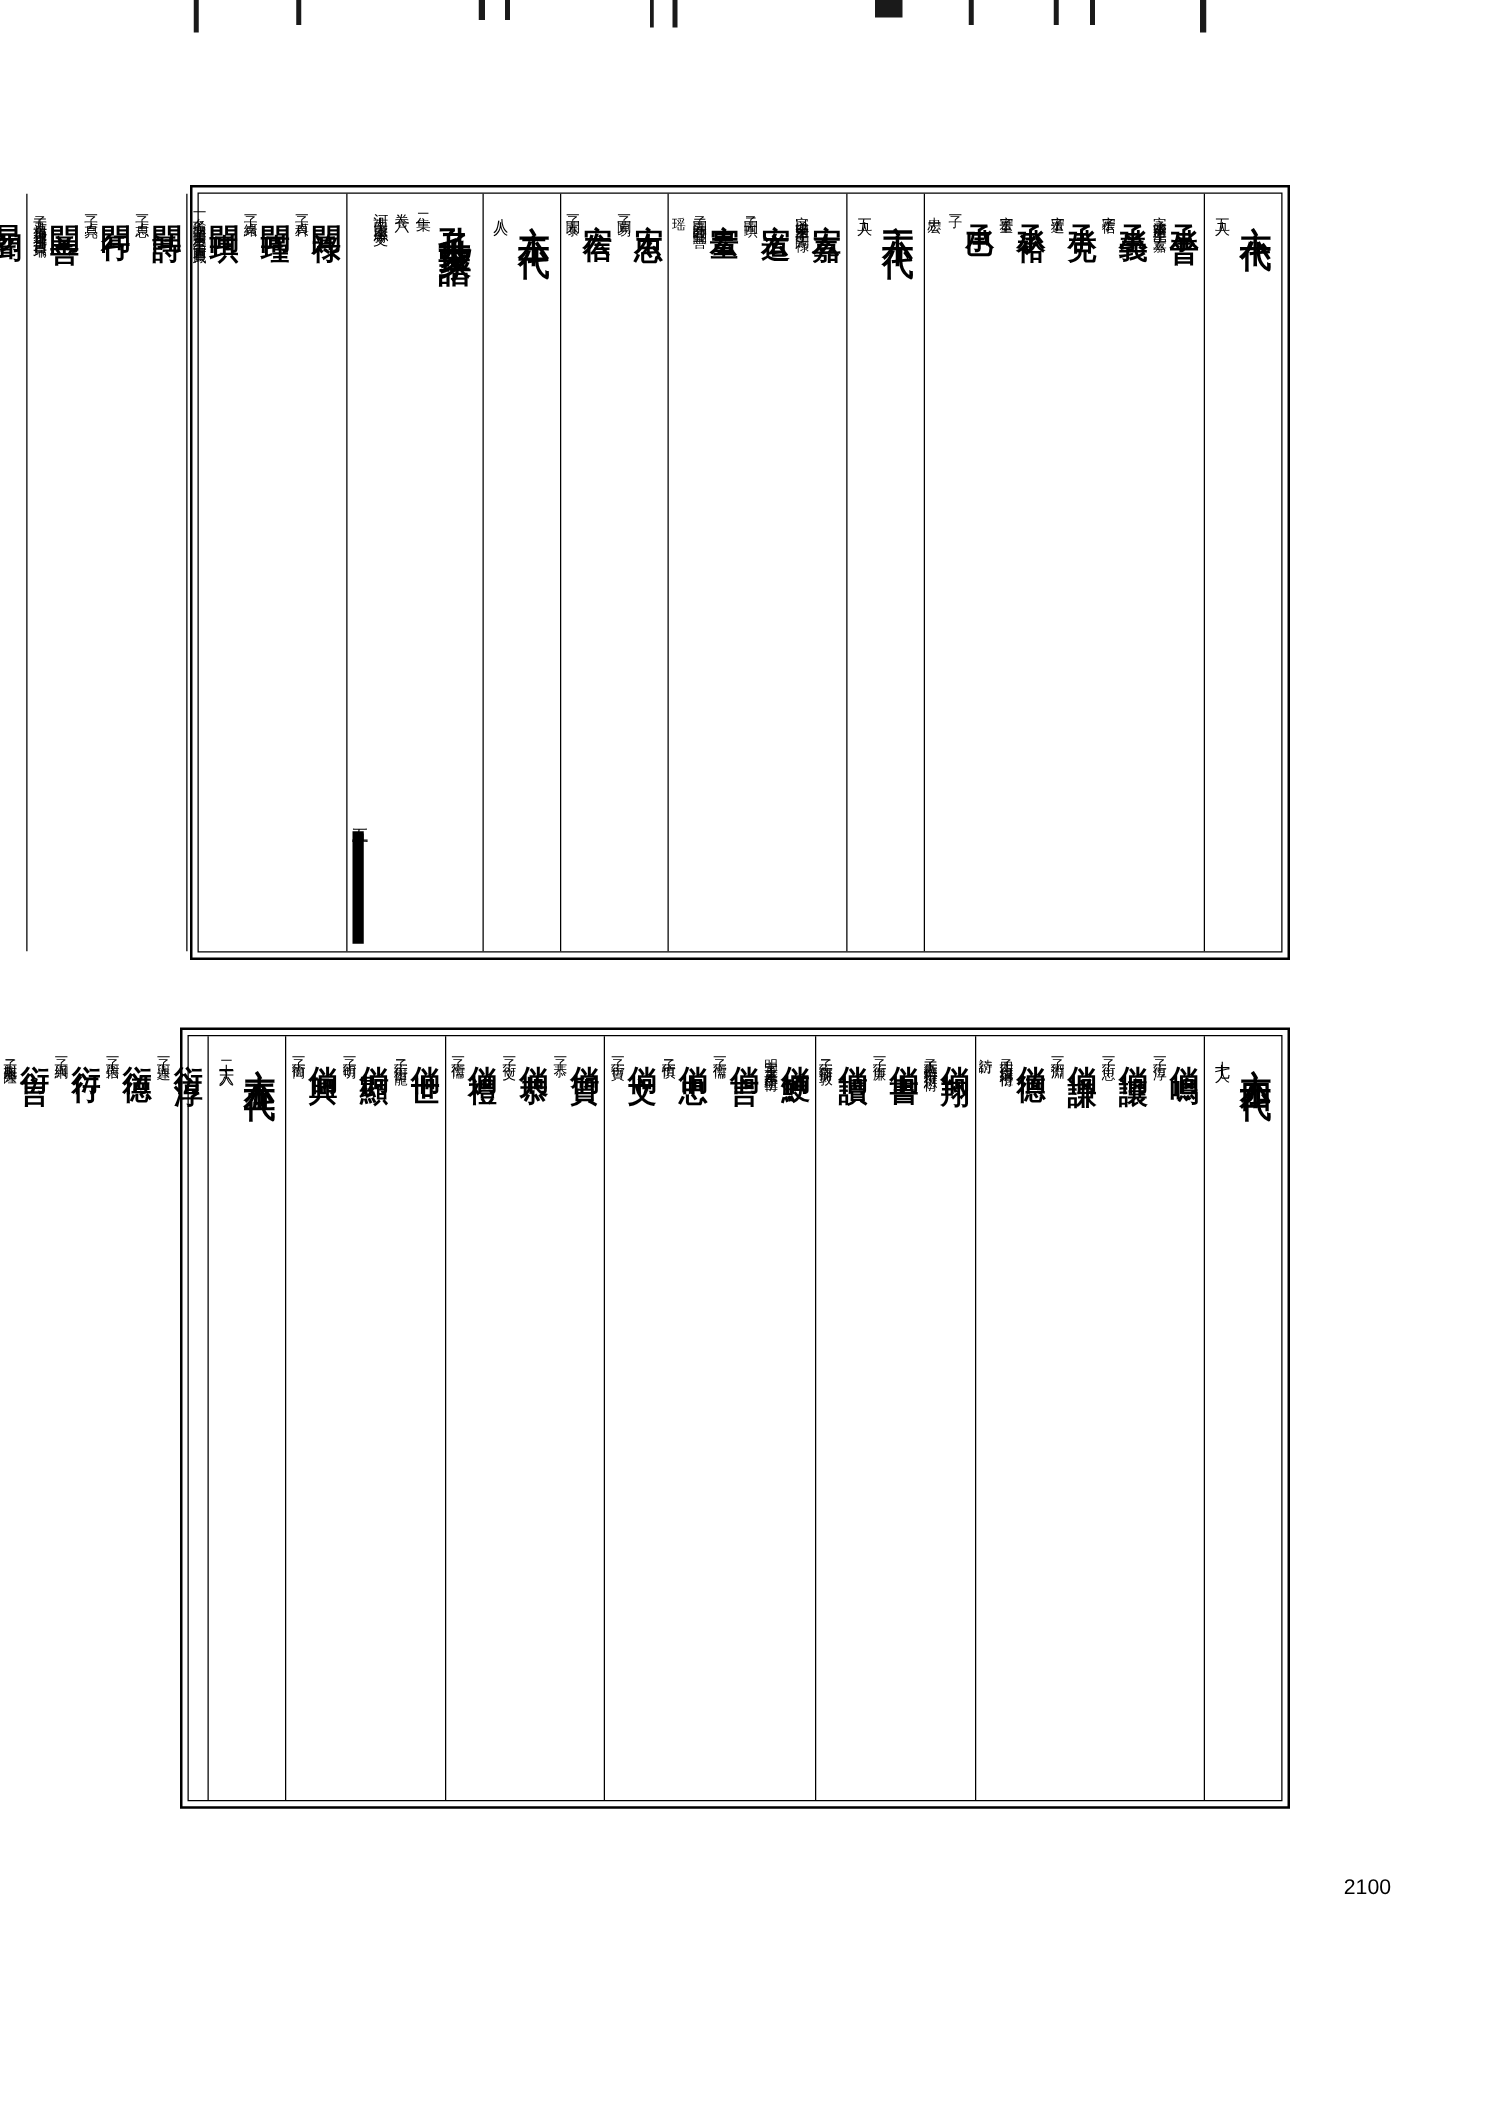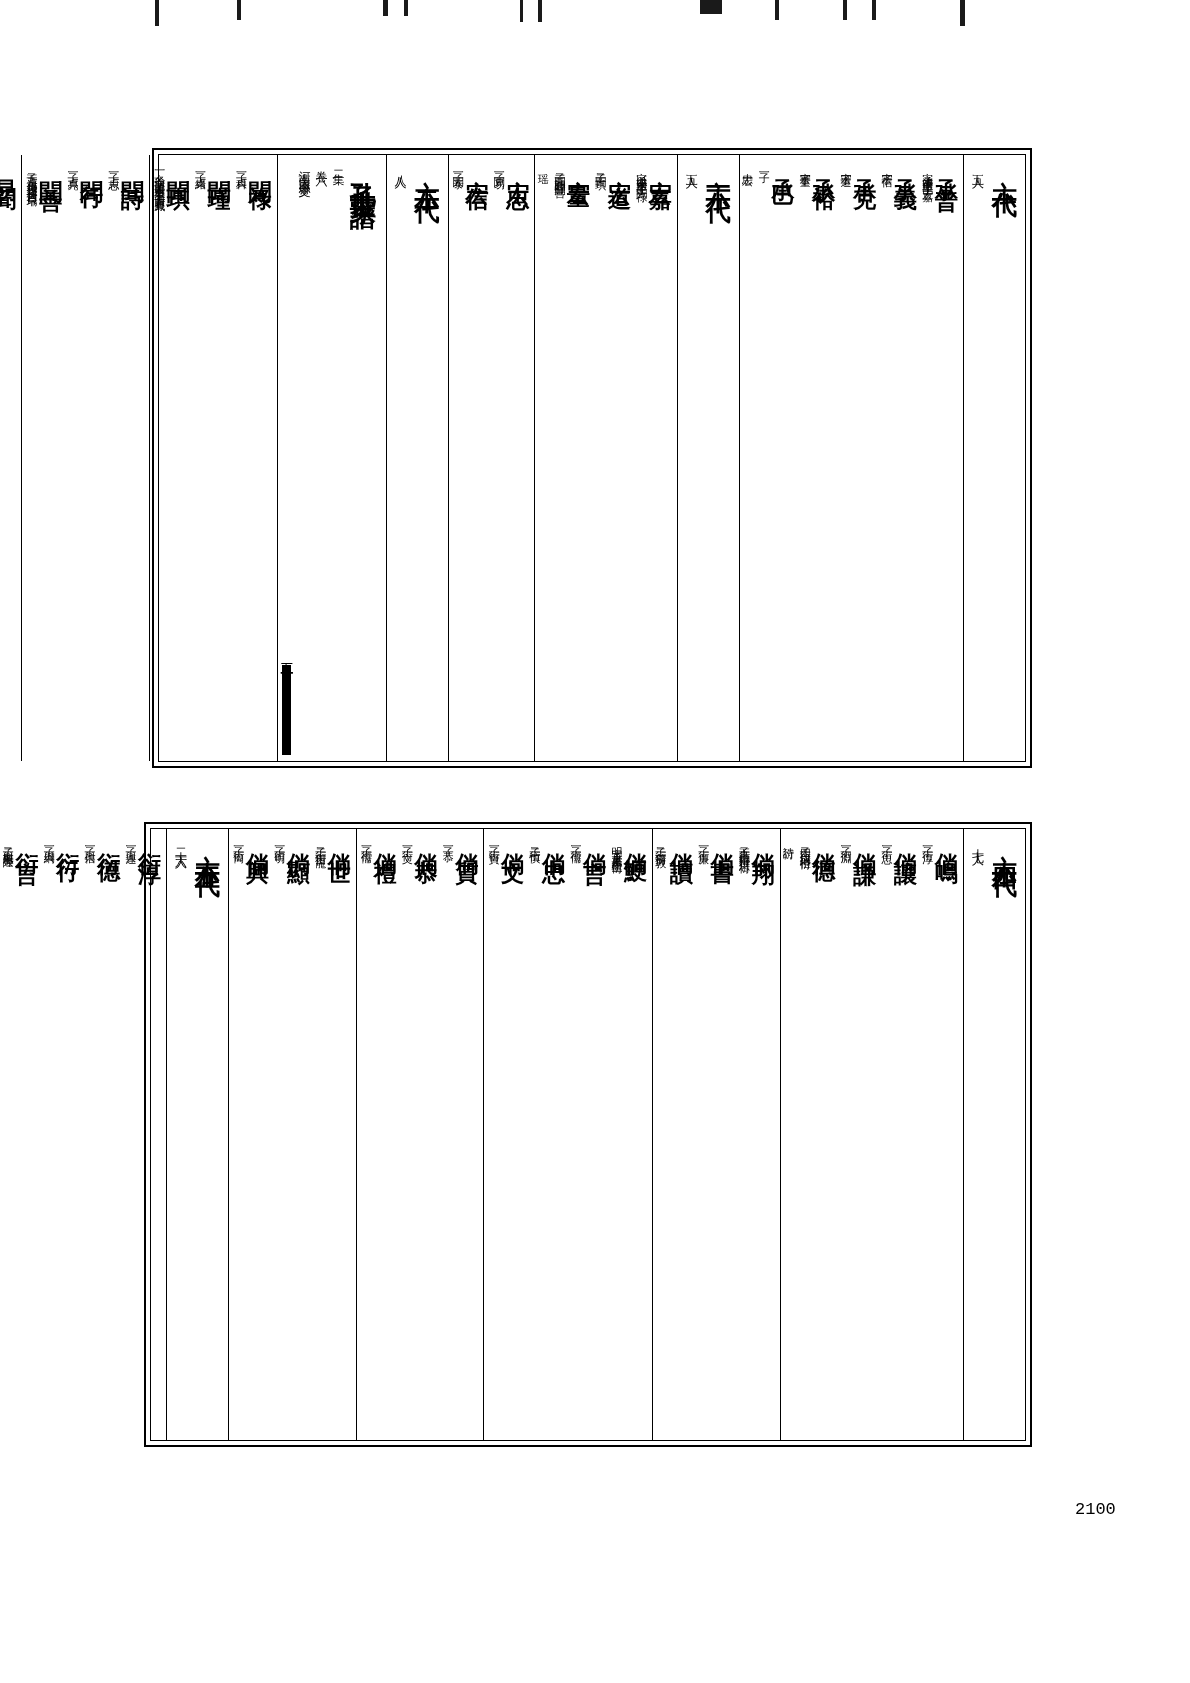--- a/index.html
+++ b/index.html
@@ -18,21 +18,21 @@
   
   .entry{display:flex;flex-direction:row-reverse;align-items:flex-start;margin-left:2px;}
   .bigname{writing-mode:vertical-rl;text-orientation:upright;font-size:23px;font-weight:700;letter-spacing:7px;line-height:1.05;}
   .ann{writing-mode:vertical-rl;text-orientation:upright;font-size:11px;line-height:1.25;letter-spacing:2px;margin-right:1px;padding-top:3px;max-height:92%;}
   .hdr{writing-mode:vertical-rl;text-orientation:upright;font-size:25px;font-weight:700;letter-spacing:6px;}
   .hdrsub{writing-mode:vertical-rl;text-orientation:upright;font-size:12px;letter-spacing:3px;margin-right:2px;padding-top:4px;}
   .title{writing-mode:vertical-rl;text-orientation:upright;font-size:26px;font-weight:700;letter-spacing:5px;}
   .titlesub{writing-mode:vertical-rl;text-orientation:upright;font-size:12px;letter-spacing:3px;}
   .pagenum{writing-mode:vertical-rl;text-orientation:upright;font-size:13px;letter-spacing:3px;}
   .blackbar{width:9px;background:#000;margin-top:6px;}
-  .folio{position:absolute;font-family:Liberation Mono, monospace;font-size:17px;}
+  .folio{position:absolute;font-family:Liberation Sans, sans-serif;font-size:17px;}
 </style>
 </head>
 <body>
 
 <div class="edge-mark" style="left:155px;top:0;width:4px;height:26px;"></div>
 <div class="edge-mark" style="left:237px;top:0;width:4px;height:20px;"></div>
 <div class="edge-mark" style="left:383px;top:0;width:5px;height:16px;"></div>
 <div class="edge-mark" style="left:404px;top:0;width:4px;height:16px;"></div>
 <div class="edge-mark" style="left:520px;top:0;width:3px;height:22px;"></div>
 <div class="edge-mark" style="left:538px;top:0;width:4px;height:22px;"></div>

